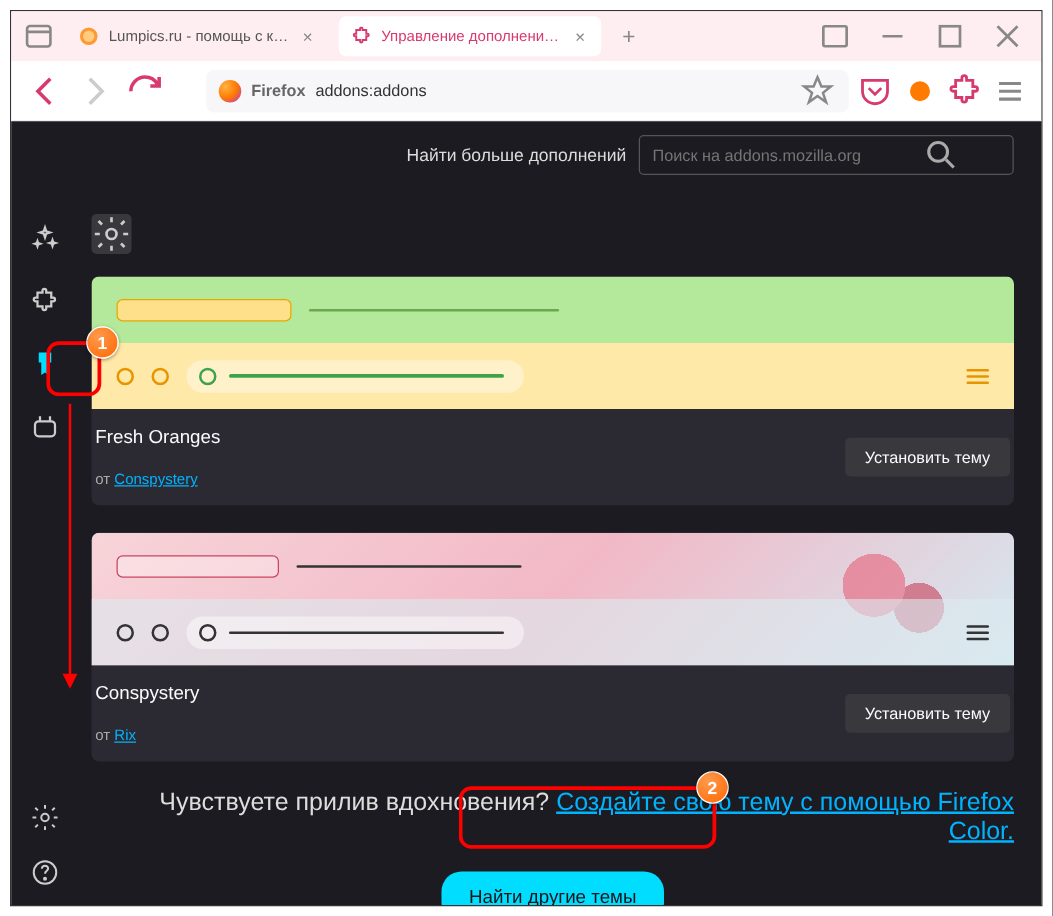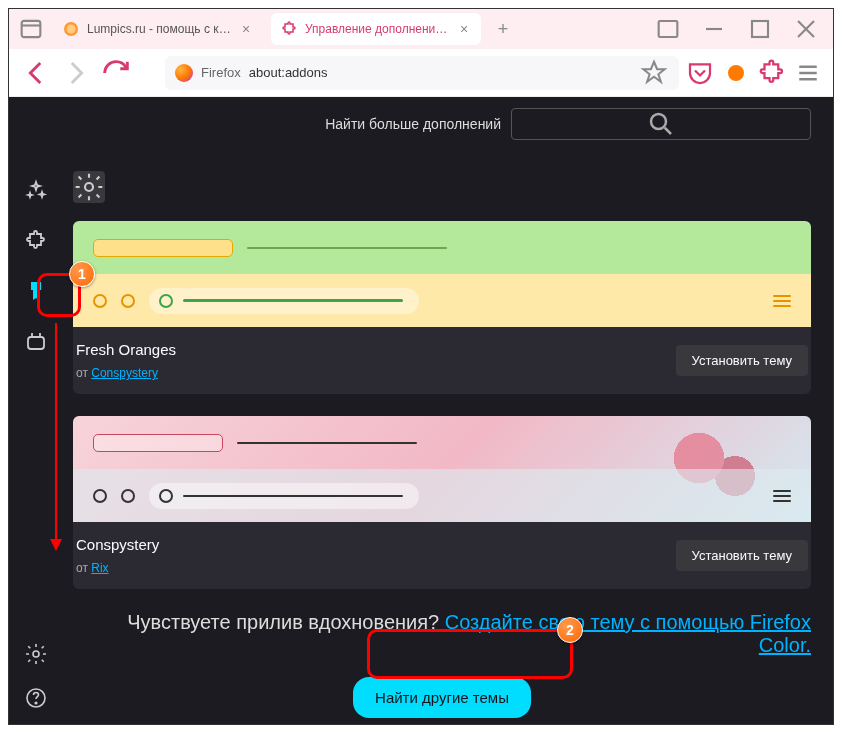--- a/index.html
+++ b/index.html
@@ -17,21 +17,21 @@
 .newtab { width: 28px; height: 28px; display:flex; align-items:center; justify-content:center; color:#888; font-size:18px; }
 .spacer { flex: 1; }
 .winbtn { width: 38px; height: 32px; display:flex; align-items:center; justify-content:center; color:#888; }
 
 
 .urlbar { height: 48px; background: #fff; display: flex; align-items: center; padding: 0 10px; gap: 6px; border-bottom: 1px solid #eee;}
 .navbtn { width: 34px; height: 34px; display:flex; align-items:center; justify-content:center; color:#d83a6e; border-radius:6px; }
 .navbtn.disabled { color: #ccc; }
 .addrbox { flex: 1; height: 34px; background: #f7f7f9; border-radius: 6px; display:flex; align-items:center; padding:0 10px; gap:8px; }
 .addrbox .fx { width:18px; height:18px; border-radius:50%; background: radial-gradient(circle at 30% 30%, #ffb347, #ff7b00, #b52ed1); }
-.addrbox .fxlabel { font-size:13px; color:#666; }
+.addrbox .fxlabel { font-size:13px; color:#666;font-weight:bold; }
 .addrbox .addr { font-size:13px; color:#333; flex:1; }
 .addrbox .star, .toolicon { width:30px; height:30px; display:flex; align-items:center; justify-content:center; color:#888; }
 .toolicon.orange { color:#ff7b00; }
 .toolicon .dot { width:16px; height:16px; border-radius:50%; background:#ff7b00; }
 
 
 .content { flex:1; background:#1c1b22; color:#fbfbfe; display:flex; flex-direction:column; overflow:hidden; position:relative; }
 .topsearch { height:54px; display:flex; align-items:center; justify-content:flex-end; padding:16px 22px; gap:10px; }
 .topsearch .lbl { font-size:14px; color:#ddd; }
 .topsearch .searchbox { width:300px; height:32px; border:1px solid #555; border-radius:4px; background:transparent; display:flex; align-items:center; padding:0 10px; gap:8px; }
@@ -59,21 +59,21 @@
 .line { flex:0 0 auto; height:2px; border-radius:2px; }
 .hamb { margin-left:auto; display:flex; flex-direction:column; gap:3px; }
 .hamb span { width:18px; height:2px; background:currentColor; border-radius:1px; display:block; }
 
 .preview.orchid { background: linear-gradient(135deg, #f7d4d9, #f2b8c6, #d4e8f0); }
 .preview.orchid::before { content:''; position:absolute; right:40px; top:6px; width:120px; height:90px; background: radial-gradient(circle at 40% 40%, #e8657c 0%, #e8657c 28%, transparent 28%), radial-gradient(circle at 70% 60%, #c94560 0%, #c94560 20%, transparent 20%); opacity:0.62; border-radius:50%; }
 .preview.orchid .row.bot { background: rgba(220,235,240,0.6); }
 
 .cardinfo { padding:14px 3px; display:flex; align-items:center; justify-content:space-between; }
 .cardinfo .meta .name { font-size:15px; color:#fbfbfe; }
-.cardinfo .meta .author { font-size:12px; color:#aaa; margin-top:8px; }
+.cardinfo .meta .author { font-size:12px; color:#aaa; margin-top:18px; }
 .cardinfo .meta .author a { color:#00b3ff; text-decoration:underline; }
 .installbtn { padding:8px 16px; background:#38383d; border-radius:4px; font-size:13px; color:#fbfbfe; border:none; }
 
 .inspiration { text-align:right; font-size:20px; color:#ddd; margin-top:4px; margin-bottom:20px; }
 .inspiration a { color:#00b3ff; text-decoration:underline; }
 
 .findmore { display:flex; justify-content:center; position:relative; }
 .findbtn { padding:12px 22px; background:#00ddff; color:#15141a; font-size:15px; border:none; border-radius:16px; font-weight:500; }
 
 
@@ -157,21 +157,21 @@
       </div>
     <div class="navbtn">
         <svg viewBox="0 0 24 24" fill="none" stroke="currentColor" stroke-width="2">
           <path d="M4 12a8 8 0 018-8 8 8 0 017 4M20 4v5h-5"></path>
         </svg>
       </div>
     <div style="width:20px"></div>
     <div class="addrbox">
       <span class="fx"></span>
       <span class="fxlabel">Firefox</span>
-      <span class="addr">about:addons</span>
+      <span class="addr">addons:addons</span>
       <span class="star">
           <svg viewBox="0 0 24 24" fill="none" stroke="#888" stroke-width="1.6">
             <path d="M12 3l2.5 6h6l-5 4 2 6-5.5-4-5.5 4 2-6-5-4h6z"></path>
           </svg>
         </span>
     </div>
     <div class="toolicon">
         <svg viewBox="0 0 24 24" fill="none" stroke="#d83a6e" stroke-width="1.8">
           <path d="M4 5h16v7a8 8 0 01-16 0z"></path>
           <path d="M8 10l4 4 4-4"></path>
@@ -191,20 +191,21 @@
           <line x1="5" y1="12" x2="19" y2="12"></line>
           <line x1="5" y1="17" x2="19" y2="17"></line>
         </svg>
       </div>
   </div>
 
   <div class="content">
     <div class="topsearch">
       <span class="lbl">Найти больше дополнений</span>
       <div class="searchbox">
+        <input placeholder="Поиск на addons.mozilla.org" style="">
         <svg viewBox="0 0 24 24" width="16" height="16" fill="none" stroke="#aaa" stroke-width="2">
             <circle cx="10" cy="10" r="6"></circle>
             <line x1="15" y1="15" x2="20" y2="20"></line>
           </svg>
       </div>
     </div>
 
     <div class="main">
       <div class="sidebar">
         <div class="sideicon">

